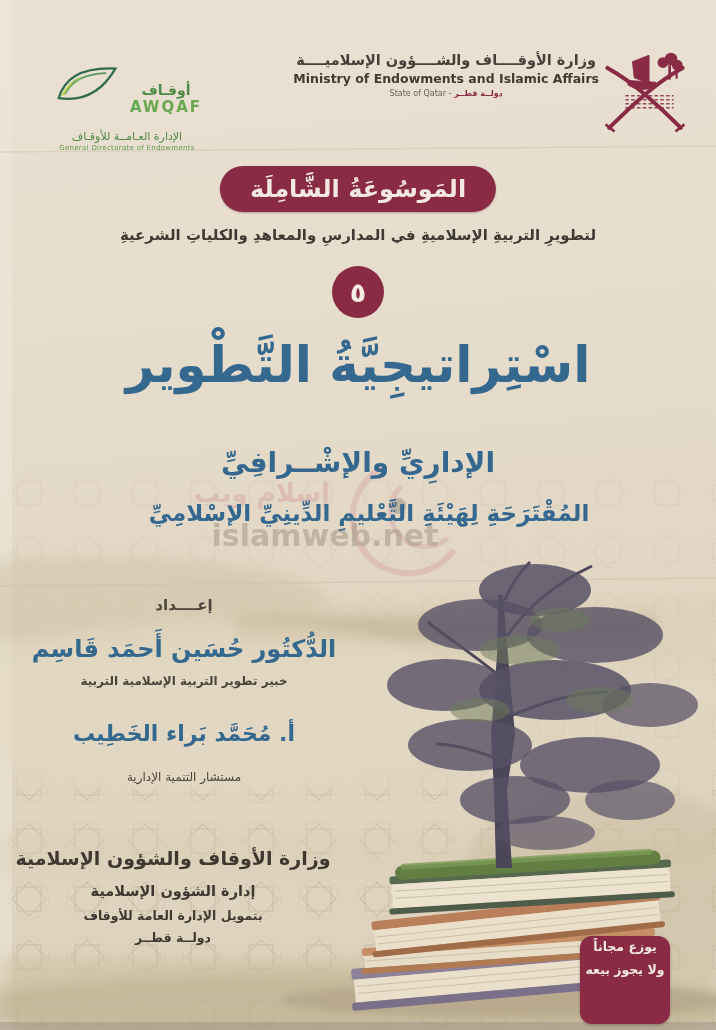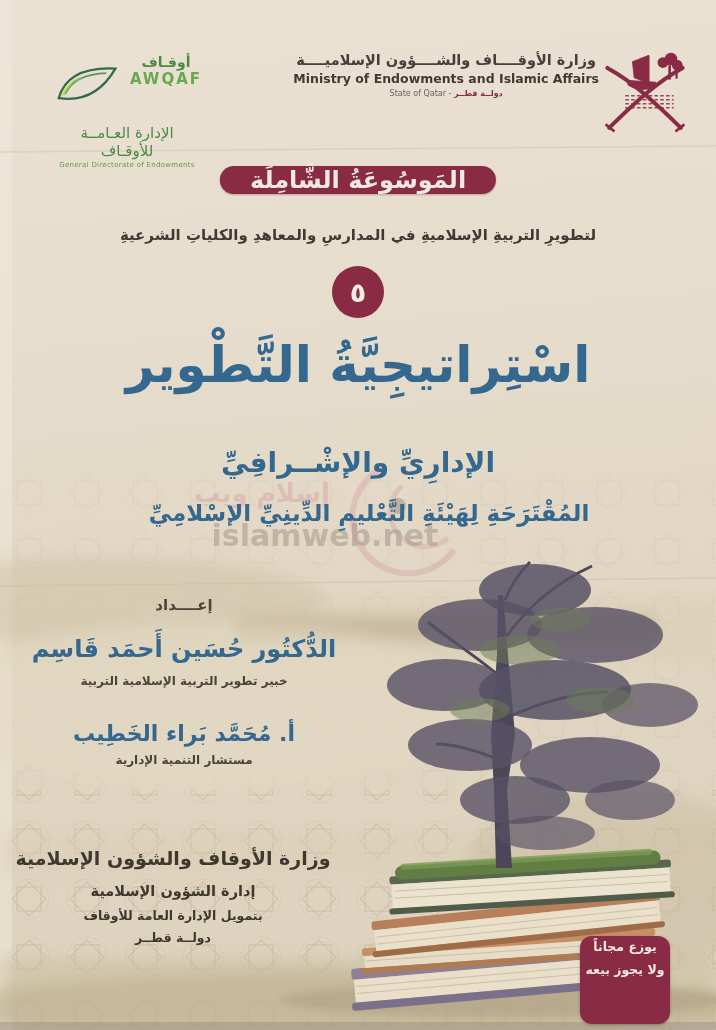--- a/index.html
+++ b/index.html
@@ -6,38 +6,38 @@
   .cover{
     position:relative; width:716px; height:1030px; overflow:hidden;
     background:linear-gradient(175deg,#eae1d3 0%,#e7ddcd 30%,#e1d6c2 62%,#ddd2bd 100%);
     font-family:"DejaVu Sans",sans-serif;
   }
   .art{position:absolute;left:0;top:0;z-index:0;}
   .layer{position:absolute;z-index:2;}
 
   
   .awqaf{left:52px;top:54px;width:150px;text-align:center;}
-  .awqaf-row{display:flex;align-items:flex-start;justify-content:center;gap:10px;}
+  .awqaf-row{display:flex;align-items:flex-end;justify-content:center;gap:10px;}
   .awqaf-word-ar{font-size:14px;font-weight:bold;color:#4c8a45;}
   .awqaf-word-en{font-size:15px;font-weight:bold;color:#68a84e;letter-spacing:2px;}
-  .awqaf-sub-ar{font-size:15px;color:#4c8a45;margin-top:8px;}
+  .awqaf-sub-ar{font-size:11px;color:#4c8a45;margin-top:14px;}
   .awqaf-sub-en{font-size:7px;color:#5f9a50;margin-top:1px;letter-spacing:.3px;}
 
   
   .ministry{right:28px;top:52px;display:flex;align-items:flex-start;gap:3px;}
   .ministry-text{text-align:center;}
   .min-ar{font-size:14.5px;font-weight:bold;color:#45403a;}
   .min-en{font-size:12.5px;font-weight:bold;color:#3f3a33;margin-top:3px;}
   .min-state{font-size:8px;color:#6b6258;margin-top:3px;}
   .min-state .ar{color:#8a2b45;font-weight:bold;}
 
   
   .pill{left:50%;top:166px;transform:translateX(-50%);
     background:#8a2b45;color:#f3e9e0;border-radius:26px;
-    padding:0 30px;font-size:24px;font-weight:bold;white-space:nowrap;
+    padding:9px 30px;font-size:24px;font-weight:bold;white-space:nowrap;
     box-shadow:0 1px 2px rgba(90,40,50,.35);}
   .tagline{left:0;top:226px;width:716px;text-align:center;
     font-size:15px;font-weight:bold;color:#3f3a33;}
 
   .volume{left:50%;top:266px;transform:translateX(-50%);
     width:52px;height:52px;border-radius:50%;background:#8a2b45;
     color:#f5ece2;font-size:27px;font-weight:bold;
     display:flex;align-items:center;justify-content:center;}
 
   
@@ -47,21 +47,21 @@
     color:#35688f;font-size:28px;font-weight:bold;line-height:1.8;}
   .title-l3{left:0;top:492px;width:716px;text-align:center;
     color:#35688f;font-size:23px;font-weight:bold;line-height:1.9;padding-left:11px;}
 
   
   .authors{left:28px;top:596px;width:312px;text-align:center;}
   .prep{font-size:15px;font-weight:bold;color:#4b443b;letter-spacing:4px;}
   .a-name1{font-size:24px;font-weight:bold;color:#35688f;margin-top:16px;line-height:1.6;}
   .a-role1{font-size:12px;font-weight:bold;color:#4b443b;margin-top:6px;}
   .a-name2{font-size:22px;font-weight:bold;color:#35688f;margin-top:28px;line-height:1.6;}
-  .a-role2{font-size:12px;font-weight:bold;color:#4b443b;margin-top:1px;}
+  .a-role2{font-size:12px;font-weight:normal;color:#4b443b;margin-top:18px;}
 
   
   .footer-block{left:14px;top:844px;width:318px;text-align:center;color:#3f3830;}
   .f-ministry{font-size:19px;font-weight:bold;line-height:1.5;}
   .f-dept{font-size:14.5px;font-weight:bold;margin-top:10px;}
   .f-fund{font-size:12.5px;font-weight:bold;margin-top:9px;text-align:center;}
   .f-country{font-size:12.5px;font-weight:bold;margin-top:7px;}
 
   
   .dist{left:580px;top:936px;width:90px;height:88px;background:#8a2b45;

